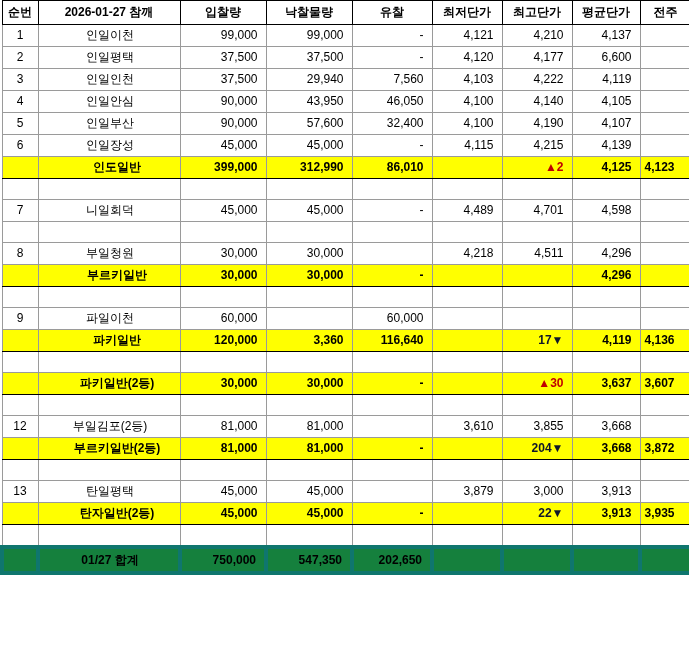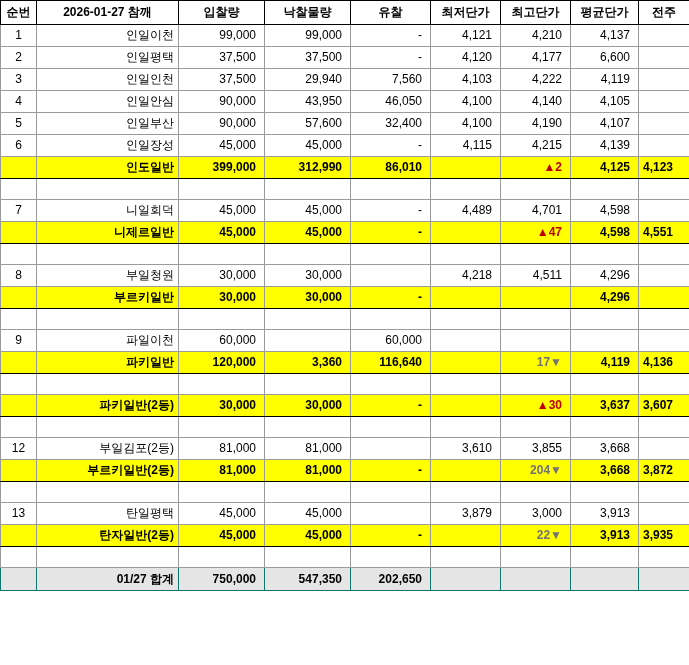--- a/index.html
+++ b/index.html
@@ -34,38 +34,38 @@
     overflow:hidden;
   }
   tr.hdr td{
     background:#ffffff;
     font-weight:bold;
     text-align:center;
     border:1px solid #000;
     height:23px;
   }
   td.num{text-align:center}
-  td.name{text-align:right;padding-left:6px}
+  td.name{text-align:center;padding-left:6px}
   td.val{text-align:right;padding-right:8px}
   tr.sum td{
     background:#ffff00;
     font-weight:bold;
     border-top:1px solid #000;
     border-bottom:1px solid #000;
   }
   tr.sum td.name{padding-left:20px}
   td.last{border:1px solid #9a9a9a;background:#fff;font-weight:bold;padding-right:8px}
   tr.total td{
-    background:#e5e5e5;
+    background:#15803d;
     font-weight:bold;
-    border:1px solid #0f766e;
+    border:4px solid #0f766e;
     height:22px;
   }
   .up{color:#c00000;font-weight:bold}
-  .down{color:#737373;font-weight:bold}
+  .down{color:#0f172a;font-weight:bold}
   tr.spacer td{height:20px;background:#fff;border:1px solid #9a9a9a}
 </style>
 </head>
 <body>
 
 <table>
   <colgroup>
     <col class="c0">
       <col class="c1">
       <col class="c2">
@@ -180,31 +180,20 @@
         <td class="num">7</td>
         <td class="name">니일회덕</td>
         <td class="val">45,000</td>
         <td class="val">45,000</td>
         <td class="val">-</td>
         <td class="val">4,489</td>
         <td class="val">4,701</td>
         <td class="val">4,598</td>
         <td class="val"></td>
       </tr>
-      <tr class="sum">
-        <td class="num"></td>
-        <td class="name">니제르일반</td>
-        <td class="val">45,000</td>
-        <td class="val">45,000</td>
-        <td class="val">-</td>
-        <td class="val"></td>
-        <td class="val"><span class="up">▲47</span></td>
-        <td class="val">4,598</td>
-        <td class="last">4,551</td>
-      </tr>
       <tr class="spacer">
         <td></td>
         <td></td>
         <td></td>
         <td></td>
         <td></td>
         <td></td>
         <td></td>
         <td></td>
         <td></td>

